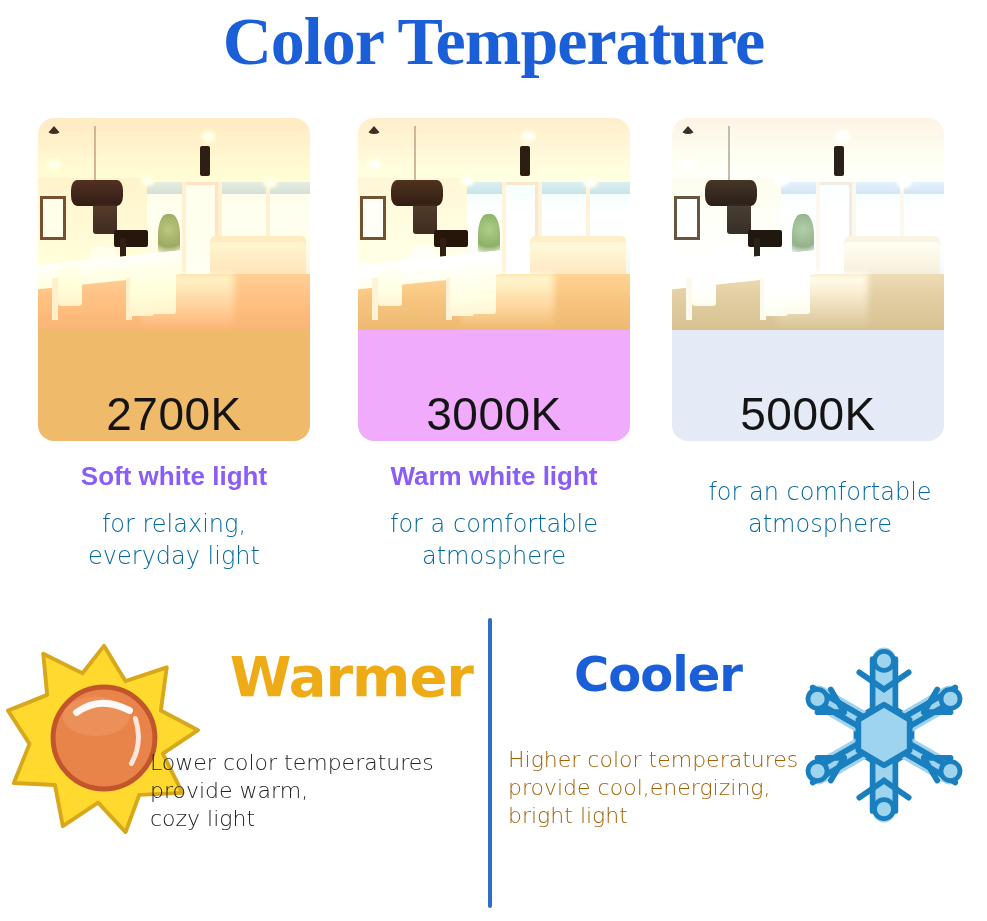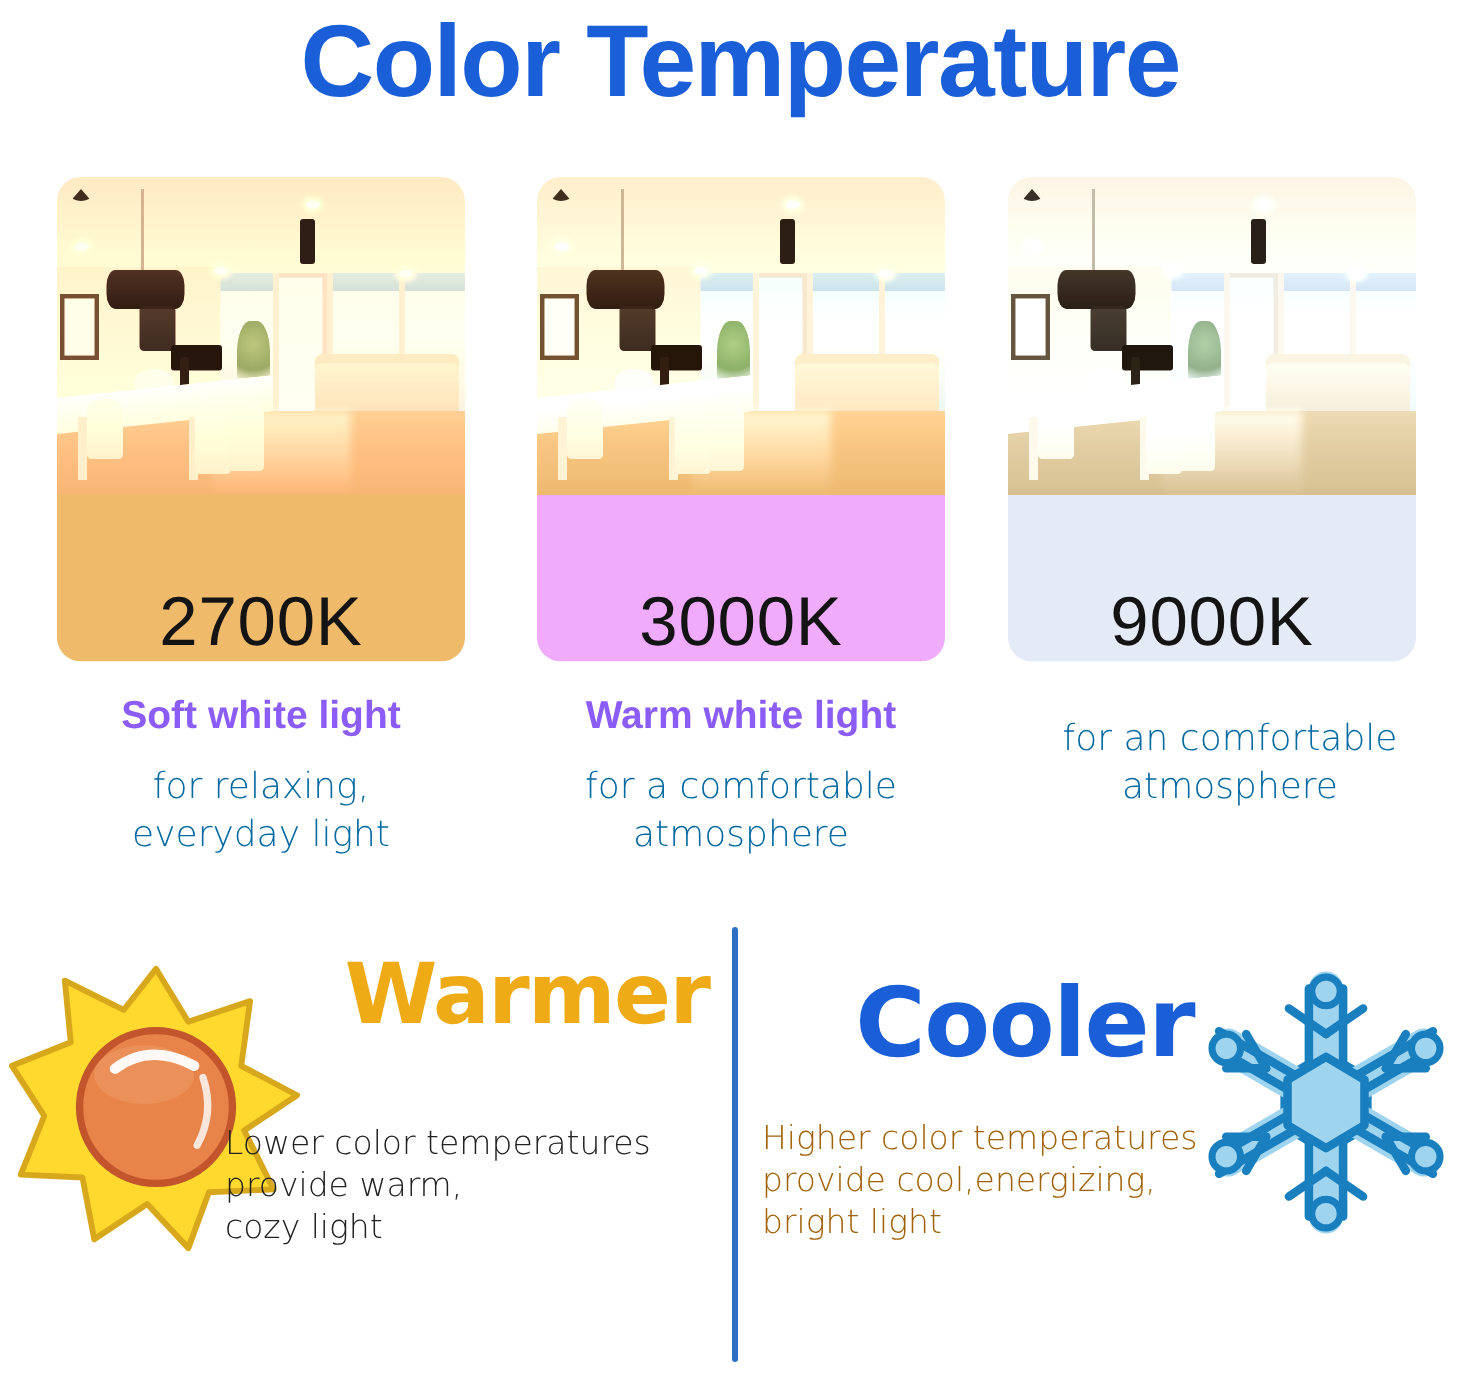--- a/index.html
+++ b/index.html
@@ -19,21 +19,21 @@
   .page-title {
     position: absolute;
     top: 4px;
     left: 0;
     width: 987px;
     text-align: center;
     font-size: 68px;
     font-weight: bold;
     letter-spacing: -1px;
     color: #1a5fd8;
-    font-family: Liberation Sans, sans-serif;
+    font-family: Liberation Serif, serif;
     line-height: 1.1;
   }
 
   
   .cards-row {
     position: absolute;
     top: 118px;
     left: 0;
     width: 987px;
     height: 330px;
@@ -285,33 +285,33 @@
     top: 618px; left: 0; width: 987px; height: 300px;
   }
   .divider {
     position: absolute;
     left: 488px; top: 0; width: 4px; height: 290px;
     background: #2e6fc4;
     border-radius: 2px;
   }
   .warm-heading {
     position: absolute;
-    top: 13px; left: 188px; width: 285px;
+    top: 26px; left: 188px; width: 285px;
     text-align: right;
     font-size: 56px;
     font-weight: bold;
     color: #eeab16;
     font-family: "DejaVu Sans", sans-serif;
     letter-spacing: -1px;
   }
   .cool-heading {
     position: absolute;
-    top: 28px; left: 496px; width: 300px;
-    text-align: right;
-    font-size: 64px;
+    top: 28px; left: 508px; width: 300px;
+    text-align: center;
+    font-size: 48px;
     font-weight: bold;
     color: #1a5fd8;
     font-family: "DejaVu Sans", sans-serif;
     letter-spacing: -1px;
   }
   .warm-body {
     position: absolute;
     top: 131px; left: 150px; width: 323px;
     text-align: left;
     font-size: 22px;
@@ -461,21 +461,21 @@
       <div class="vase"></div>
       <div class="tabletop-items"></div>
       <div class="table"></div>
       <div class="table-leg tl1"></div>
       <div class="table-leg tl2"></div>
       <div class="chair c3"></div>
       <div class="chair c1"></div>
       <div class="chair c2"></div>
     </div>
     <div class="label-band" style="background:#e5eaf7;">
-      <span class="label-text">9000K</span>
+      <span class="label-text">5000K</span>
     </div>
   </div>
 </div>
 
 <div class="captions">
   <div class="caption-col cc-1">
     <div class="caption-title">Soft white light</div>
     <div class="caption-sub" style="white-space:pre-line;">for relaxing,
 everyday light</div>
   </div>

